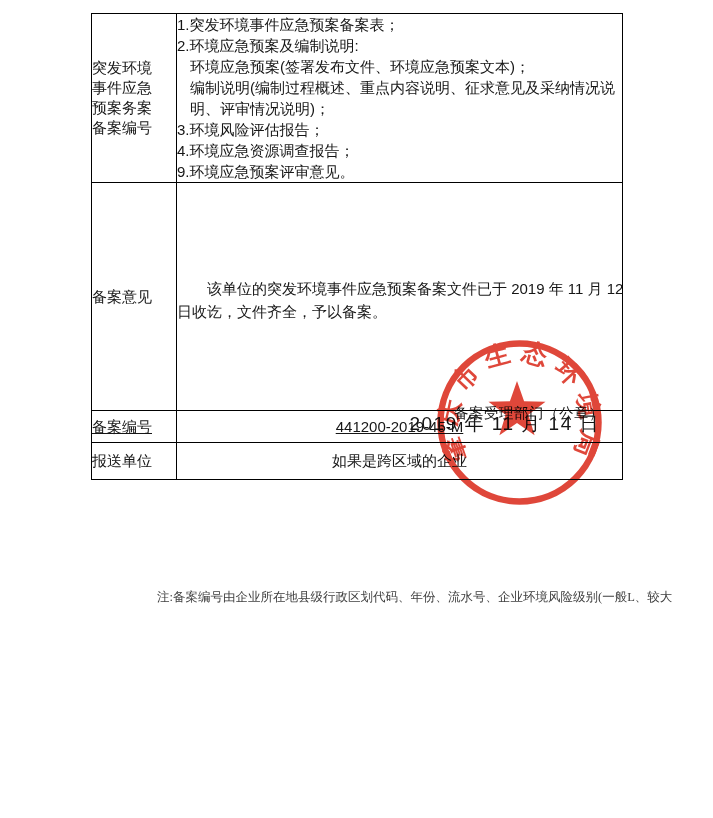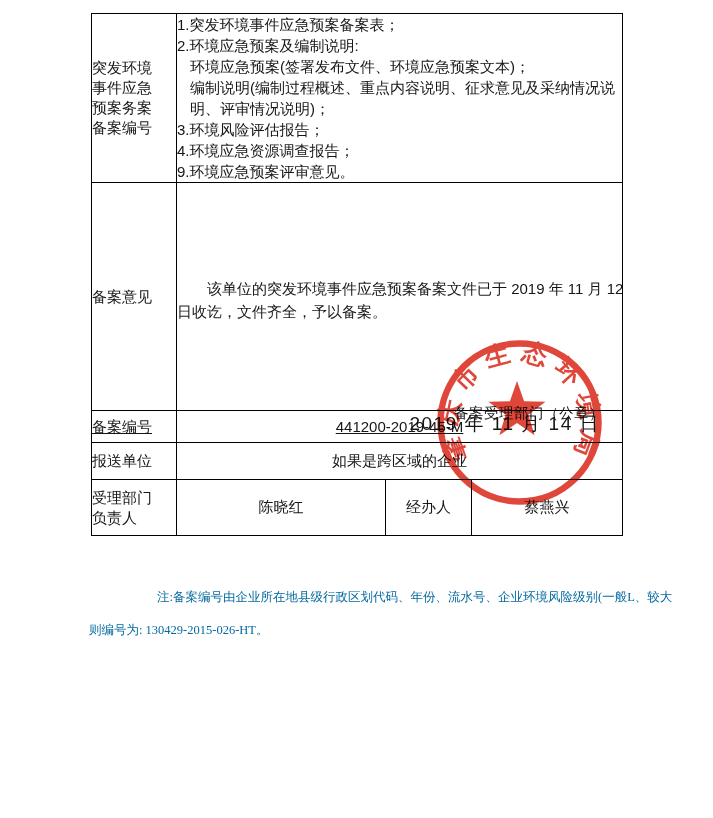--- a/index.html
+++ b/index.html
@@ -62,21 +62,21 @@
   .seal-ring-text{
     font-family:"Liberation Serif","DejaVu Serif",serif;
     font-weight:bold;
     font-size:25px;
     letter-spacing:9px;
   }
   
   .footnote{
     position:absolute; left:89px; top:581px; width:556px;
     font-family:"Liberation Serif","DejaVu Serif",serif;
-    font-size:12.5px; color:#0369a1;
+    font-size:12.5px; color:#404040;
   }
   .fn-line{ line-height:33px; white-space:nowrap; }
   .fn-line.first{ text-indent:68px; }
 </style>
 </head>
 <body>
 
 <div class="page">
 
   <table class="filing">
@@ -125,49 +125,33 @@
       </td>
     </tr>
     <tr class="r4">
       <td class="hd">
         <div class="hline">报送单位</div>
       </td>
       <td class="center-val" colspan="3">
         <span>如果是跨区域的企业</span>
       </td>
     </tr>
-    <tr class="r5">
-      <td class="hd">
-        <div class="hline">受理部门</div>
-        <div class="hline">负责人</div>
-      </td>
-      <td class="center-val">
-        <span>陈晓红</span>
-      </td>
-      <td class="center-val">
-        <span>经办人</span>
-      </td>
-      <td class="center-val">
-        <span>蔡燕兴</span>
-      </td>
-    </tr>
   </tbody>
     </table>
 
   <div class="stamp">
     <svg width="190" height="190" viewBox="0 0 190 190">
       <defs>
         <path id="sealArc" d="M 41.7 128.1 A 62 62 0 1 1 143.3 128.1" fill="none"></path>
       </defs>
       <circle cx="92.5" cy="92.5" r="79" fill="none" stroke-width="6.5" stroke="#dd392b"></circle>
       <polygon points="90,51 97.1,71.3 118.5,71.7 101.4,84.7 107.6,105.3 90,93 72.4,105.3 78.6,84.7 61.5,71.7 82.9,71.3" fill="#dd392b"></polygon>
       <text class="seal-ring-text" fill="#dd392b">
         <textPath href="#sealArc" startOffset="0">肇庆市生态环境局</textPath>
       </text>
     </svg>
   </div>
 
   <div class="footnote">
     <div class="fn-line first">注:备案编号由企业所在地县级行政区划代码、年份、流水号、企业环境风险级别(一般L、较大</div>
-    <div class="fn-line">则编号为: 130429-2015-026-HT。</div>
   </div>
 
 </div>
 
 </body></html>

